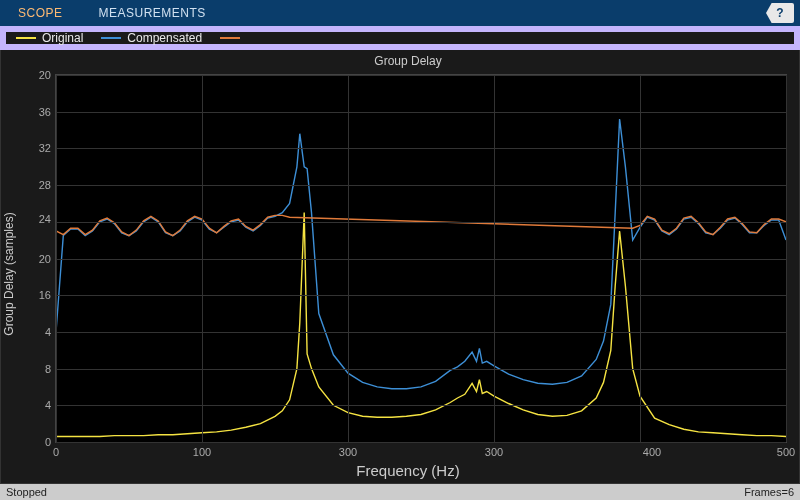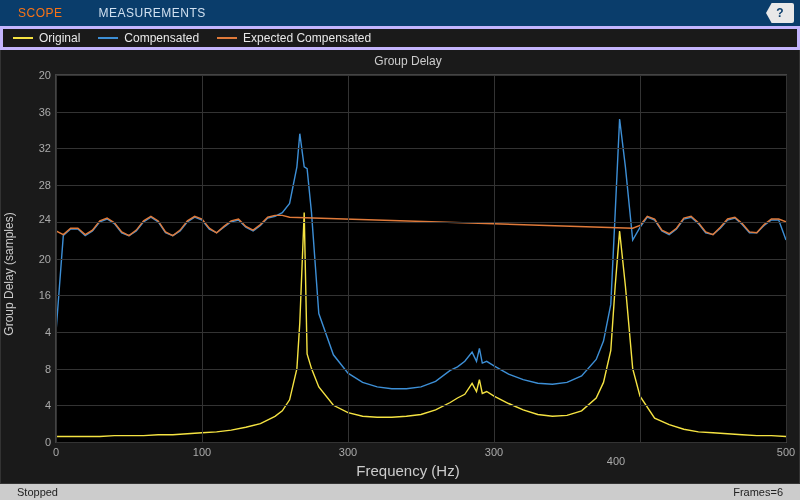--- a/index.html
+++ b/index.html
@@ -1,34 +1,34 @@
 <!DOCTYPE html>
 <html><head>
 <meta charset="utf-8">
 <style>
   * { margin: 0; padding: 0; box-sizing: border-box; }
   body { width: 800px; height: 500px; background: #000; font-family: Arial, sans-serif; overflow: hidden; }
   .topbar { height: 26px; background: #0a3d6b; display: flex; align-items: center; color: #d0e0f0; font-size: 12px; position: relative; }
   .topbar .tab { padding: 0 18px; height: 100%; display: flex; align-items: center; cursor: pointer; letter-spacing: 0.5px; }
-  .topbar .tab.active { background: #0a3d6b; color: #f97316; }
+  .topbar .tab.active { background: #0a3d6b; color: #fdba74; }
   .help { position: absolute; right: 6px; top: 3px; width: 28px; height: 20px; background: #e8e8e8; display: flex; align-items: center; justify-content: center; color: #0a3d6b; font-weight: bold; border-radius: 2px; clip-path: polygon(20% 0, 100% 0, 100% 100%, 20% 100%, 0 50%); cursor: pointer; }
-  .legend { height: 24px; background: #1a1a1a; border: 3px solid #c4b5fd; display: flex; align-items: center; padding: 0 10px; gap: 18px; font-size: 12px; }
+  .legend { height: 24px; background: #1a1a1a; border: 6px solid #c4b5fd; display: flex; align-items: center; padding: 0 10px; gap: 18px; font-size: 12px; }
   .legend-item { display: flex; align-items: center; gap: 6px; color: #e8e8e8; }
   .swatch { width: 20px; height: 2px; }
   .chart-wrap { height: 434px; background: #1a1a1a; border: 1px solid #333; border-top: none; position: relative; padding-left: 8px; }
   .title { position: absolute; top: 4px; width: 100%; text-align: center; color: #ccc; font-size: 12px; }
   .ylabel { position: absolute; left: 8px; top: 50%; transform: translateX(-50%) rotate(-90deg); transform-origin: center; color: #ccc; font-size: 12px; white-space: nowrap; }
   .xlabel { position: absolute; bottom: 4px; width: 100%; text-align: center; color: #ccc; font-size: 15px; }
   .plot { position: absolute; left: 54px; top: 24px; right: 12px; bottom: 40px; background: #000; border: 1px solid #444; }
   .tick-y { position: absolute; right: 100%; color: #aaa; font-size: 11px; padding-right: 5px; transform: translateY(-50%); }
   .tick-x { position: absolute; top: 100%; color: #aaa; font-size: 11px; padding-top: 4px; transform: translateX(-50%); }
   .grid-v, .grid-h { position: absolute; background: #333; }
   .grid-v { width: 1px; height: 100%; top: 0; }
   .grid-h { height: 1px; width: 100%; left: 0; }
-  .status { height: 16px; background: #ccc; display: flex; justify-content: space-between; align-items: center; padding: 0 17px; font-size: 11px; color: #222; }
+  .status { height: 16px; background: #ccc; display: flex; justify-content: space-between; align-items: center; padding: 0 6px; font-size: 11px; color: #222; }
   svg.lines { position: absolute; inset: 0; width: 100%; height: 100%; }
   path { fill: none; stroke-width: 1.4; }
 </style>
 </head>
 <body>
 
 <div class="topbar">
   <div class="tab active">SCOPE</div>
   <div class="tab">MEASUREMENTS</div>
   <div class="help">?</div>
@@ -38,21 +38,20 @@
   <div class="legend-item">
     <span class="swatch" style="background:#f5e342"></span>
     <span>Original</span>
   </div>
   <div class="legend-item">
     <span class="swatch" style="background:#3d8fd6"></span>
     <span>Compensated</span>
   </div>
   <div class="legend-item">
     <span class="swatch" style="background:#e07a3a"></span>
-    <span>Expected Compensated</span>
   </div>
 </div>
 
 <div class="chart-wrap">
   <div class="title">Group Delay</div>
   <div class="ylabel">Group Delay (samples)</div>
   <div class="xlabel">Frequency (Hz)</div>
   <div class="plot">
     <svg class="lines" preserveAspectRatio="none" viewBox="0 0 730 367">
         <path d="M0.0 361.5 L14.6 361.5 L29.2 361.5 L43.8 361.5 L58.4 360.6 L73.0 360.6 L87.6 360.6 L102.2 359.7 L116.8 359.7 L131.4 358.7 L146.0 357.8 L160.6 356.9 L175.2 355.1 L189.8 352.3 L204.4 348.6 L219.0 341.3 L226.3 335.8 L233.6 324.8 L240.9 293.6 L243.8 247.7 L248.2 137.6 L251.1 278.9 L255.5 293.6 L262.8 311.9 L277.4 330.3 L292.0 337.6 L306.6 341.3 L321.2 342.2 L335.8 342.2 L350.4 341.3 L365.0 339.5 L379.6 334.9 L394.2 327.5 L401.5 323.0 L408.8 319.3 L416.1 308.3 L420.5 316.5 L423.4 304.6 L426.3 318.4 L430.7 316.5 L438.0 321.1 L452.6 328.5 L467.2 334.9 L481.8 339.5 L496.4 341.3 L511.0 340.4 L525.6 335.8 L540.2 323.0 L547.5 307.4 L554.8 275.3 L559.2 211.0 L563.6 156.0 L569.4 211.0 L576.7 293.6 L584.0 321.1 L598.6 343.1 L613.2 349.6 L627.8 354.2 L642.4 356.9 L657.0 357.8 L671.6 358.7 L686.2 359.7 L700.8 360.6 L715.4 360.6 L730.0 361.5 " stroke="#f5e342"></path>
@@ -61,21 +60,21 @@
       </svg>
   <div class="grid-v" style="left: 0px;"></div>
       <div class="tick-x" style="left: 0px;">0</div>
       <div class="grid-v" style="left: 146px;"></div>
       <div class="tick-x" style="left: 146px;">100</div>
       <div class="grid-v" style="left: 292px;"></div>
       <div class="tick-x" style="left: 292px;">300</div>
       <div class="grid-v" style="left: 438px;"></div>
       <div class="tick-x" style="left: 438px;">300</div>
       <div class="grid-v" style="left: 584px;"></div>
-      <div class="tick-x" style="left: 560px; margin-top: 9px;">400</div>
+      <div class="tick-x" style="left: 596px;">400</div>
       <div class="grid-v" style="left: 730px;"></div>
       <div class="tick-x" style="left: 730px;">500</div>
       <div class="grid-h" style="top: 367px;"></div>
       <div class="tick-y" style="top: 367px;">0</div>
       <div class="grid-h" style="top: 330.3px;"></div>
       <div class="tick-y" style="top: 330.3px;">4</div>
       <div class="grid-h" style="top: 293.6px;"></div>
       <div class="tick-y" style="top: 293.6px;">8</div>
       <div class="grid-h" style="top: 256.9px;"></div>
       <div class="tick-y" style="top: 256.9px;">4</div>

